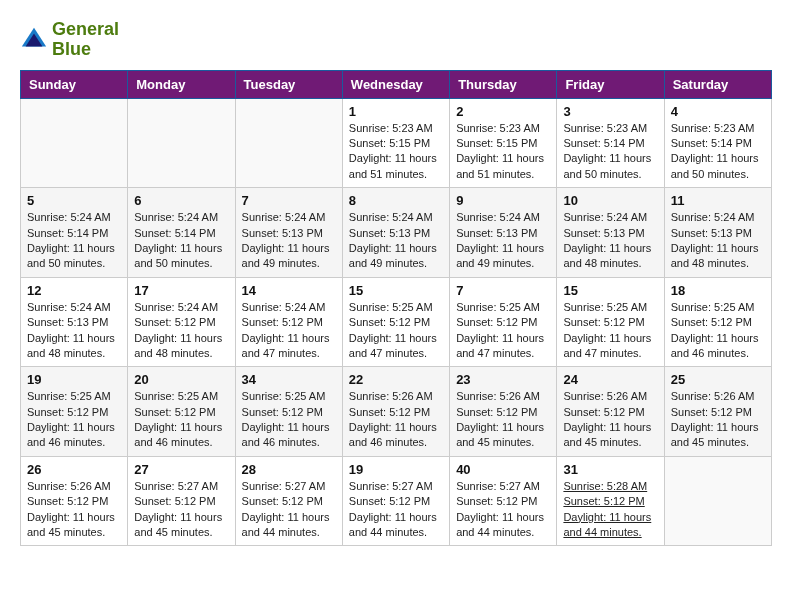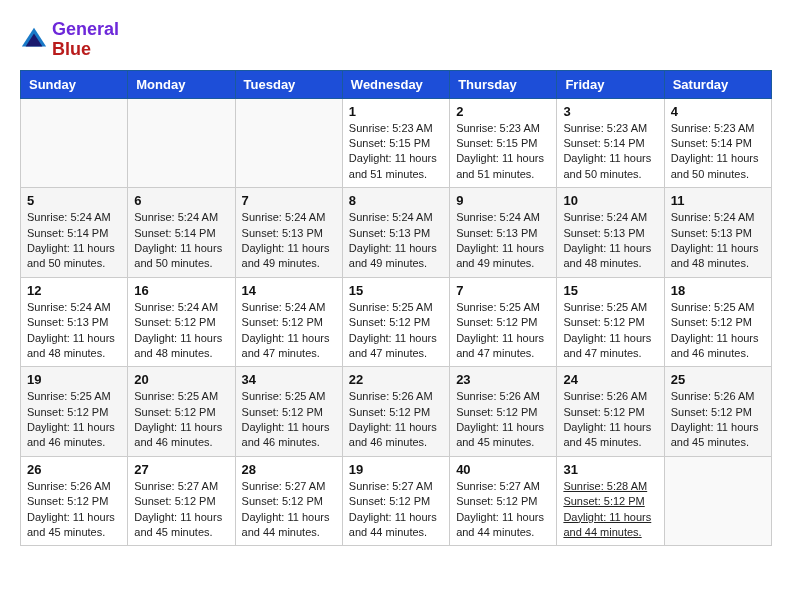--- a/index.html
+++ b/index.html
@@ -21,21 +21,21 @@
       align-items: center;
       gap: 4px;
     }
     .logo-text {
       font-size: 18px;
       font-weight: bold;
       color: #1a1a6e;
       line-height: 1.1;
     }
     .logo-text span {
-      color: #6d28d9;
+      color: #4d7c0f;
     }
     .logo-icon {
       width: 28px;
       height: 28px;
     }
     .title-block {
       text-align: right;
     }
     .month-title {
       font-size: 32px;
@@ -45,21 +45,21 @@
     .location-title {
       font-size: 16px;
       color: #333;
     }
     .calendar-table {
       width: 100%;
       border-collapse: collapse;
       font-size: 11px;
     }
     .calendar-table thead tr th {
-      background-color: #1d4ed8;
+      background-color: #701a75;
       color: #fff;
       padding: 6px 8px;
       text-align: left;
       font-size: 13px;
       font-weight: bold;
       border: 1px solid #1a5a9d;
     }
     .calendar-table tbody tr td {
       border: 1px solid #ccc;
       padding: 5px 6px;
@@ -92,21 +92,21 @@
 <body>
 
 <div class="header">
   <div class="logo">
     <svg class="logo-icon" viewBox="0 0 30 30" xmlns="http://www.w3.org/2000/svg">
       <polygon points="15,2 28,22 2,22" fill="#1a7ac8"></polygon>
       <polygon points="15,8 24,22 6,22" fill="#1a1a6e"></polygon>
     </svg>
     <div class="logo-text">
       <div><span>General</span></div>
-      <div style="color:#b91c1c;">Blue</div>
+      <div style="color:#4d7c0f;">Blue</div>
     </div>
   </div>
   <div class="title-block">
     <div class="month-title"></div>
     <div class="location-title"></div>
   </div>
 </div>
 
 <table class="calendar-table">
   <thead>
@@ -207,21 +207,21 @@
       </tr>
       <tr>
         <td>
           <span class="day-num">12</span>
           <div class="day-info" style="white-space: pre-line;">Sunrise: 5:24 AM
 Sunset: 5:13 PM
 Daylight: 11 hours
 and 48 minutes.</div>
         </td>
         <td>
-          <span class="day-num">16</span>
+          <span class="day-num">17</span>
           <div class="day-info" style="white-space: pre-line;">Sunrise: 5:24 AM
 Sunset: 5:12 PM
 Daylight: 11 hours
 and 48 minutes.</div>
         </td>
         <td>
           <span class="day-num">14</span>
           <div class="day-info" style="white-space: pre-line;">Sunrise: 5:24 AM
 Sunset: 5:12 PM
 Daylight: 11 hours

